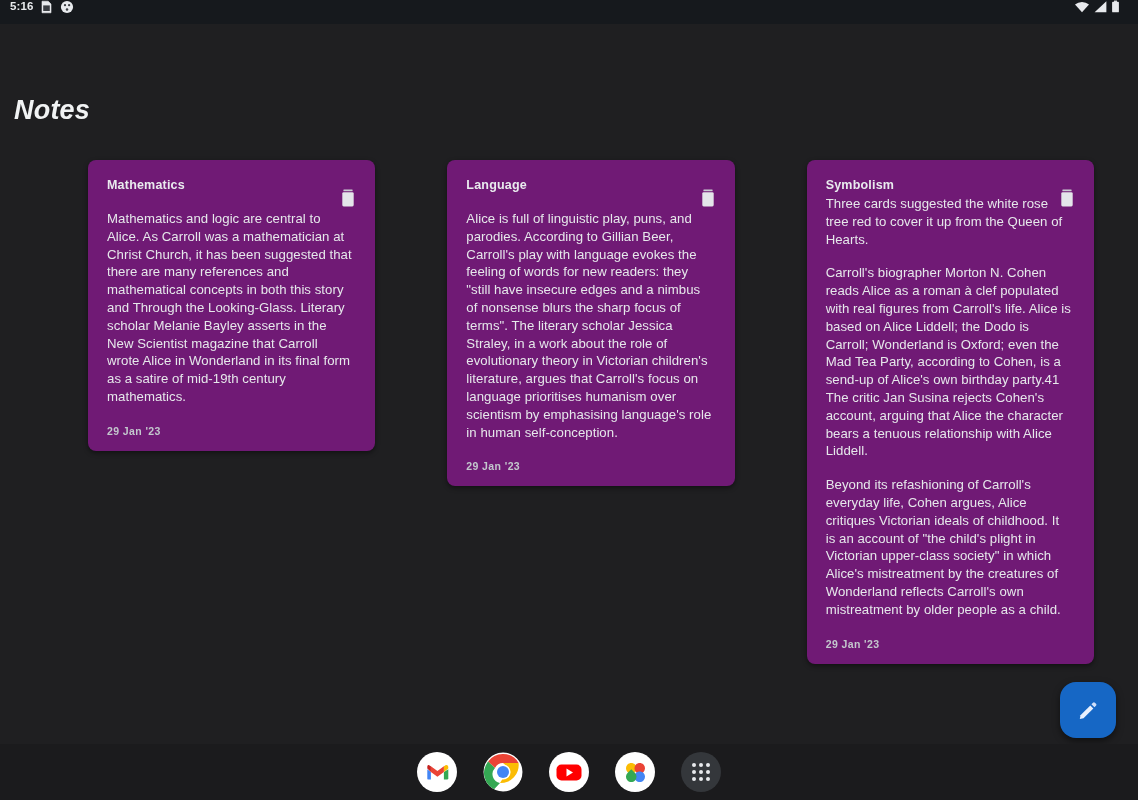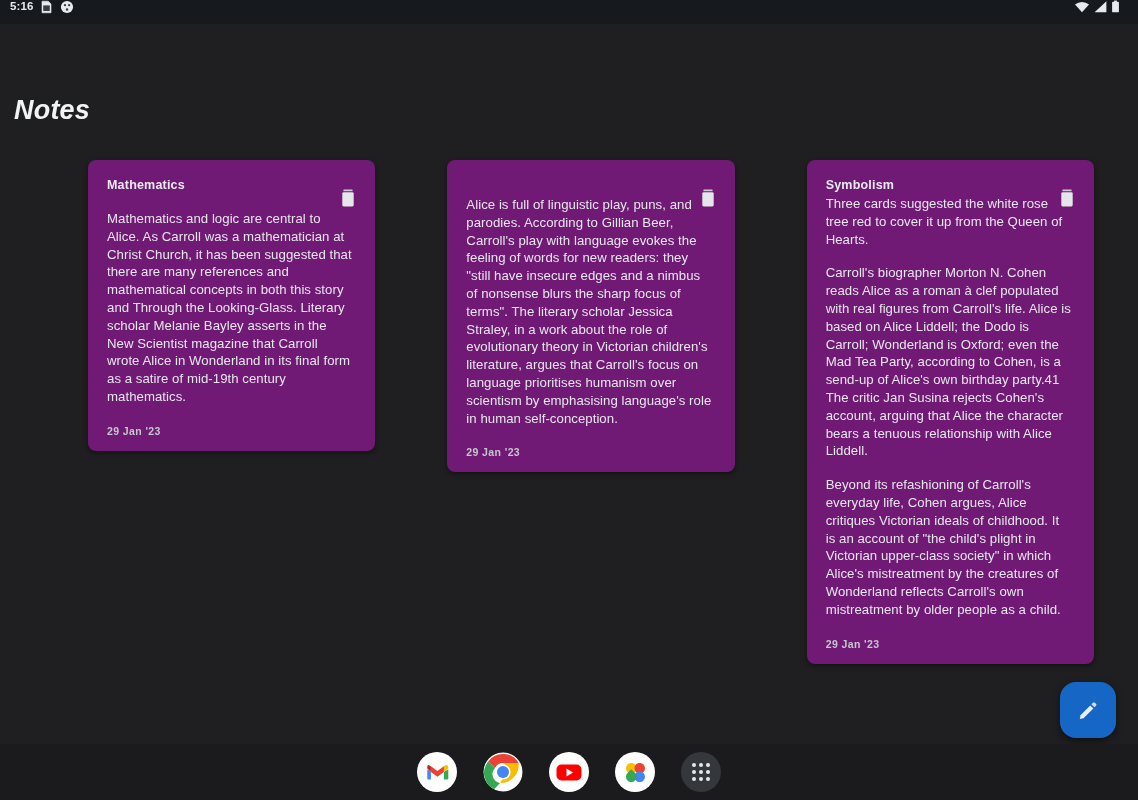--- a/index.html
+++ b/index.html
@@ -259,20 +259,21 @@
         <div class="note-date">29 Jan '23</div>
         <div class="delete-btn">
           <svg width="18" height="20" viewBox="0 0 18 20">
             <rect x="4.4" y="1.4" width="9.2" height="1.9" rx="0.5" fill="#c9ccd2"></rect>
             <rect x="3.3" y="4.2" width="11.4" height="14.2" rx="1.4" fill="#e4e6ea"></rect>
           </svg>
         </div>
       </div>
 
       <div class="note-card">
+        <div class="note-title">Language</div>
         <div class="note-body">
           <p>Alice is full of linguistic play, puns, and parodies. According to Gillian Beer, Carroll's play with language evokes the feeling of words for new readers: they "still have insecure edges and a nimbus of nonsense blurs the sharp focus of terms". The literary scholar Jessica Straley, in a work about the role of evolutionary theory in Victorian children's literature, argues that Carroll's focus on language prioritises humanism over scientism by emphasising language's role in human self-conception.</p>
         </div>
         <div class="note-date">29 Jan '23</div>
         <div class="delete-btn">
           <svg width="18" height="20" viewBox="0 0 18 20">
             <rect x="4.4" y="1.4" width="9.2" height="1.9" rx="0.5" fill="#c9ccd2"></rect>
             <rect x="3.3" y="4.2" width="11.4" height="14.2" rx="1.4" fill="#e4e6ea"></rect>
           </svg>
         </div>

